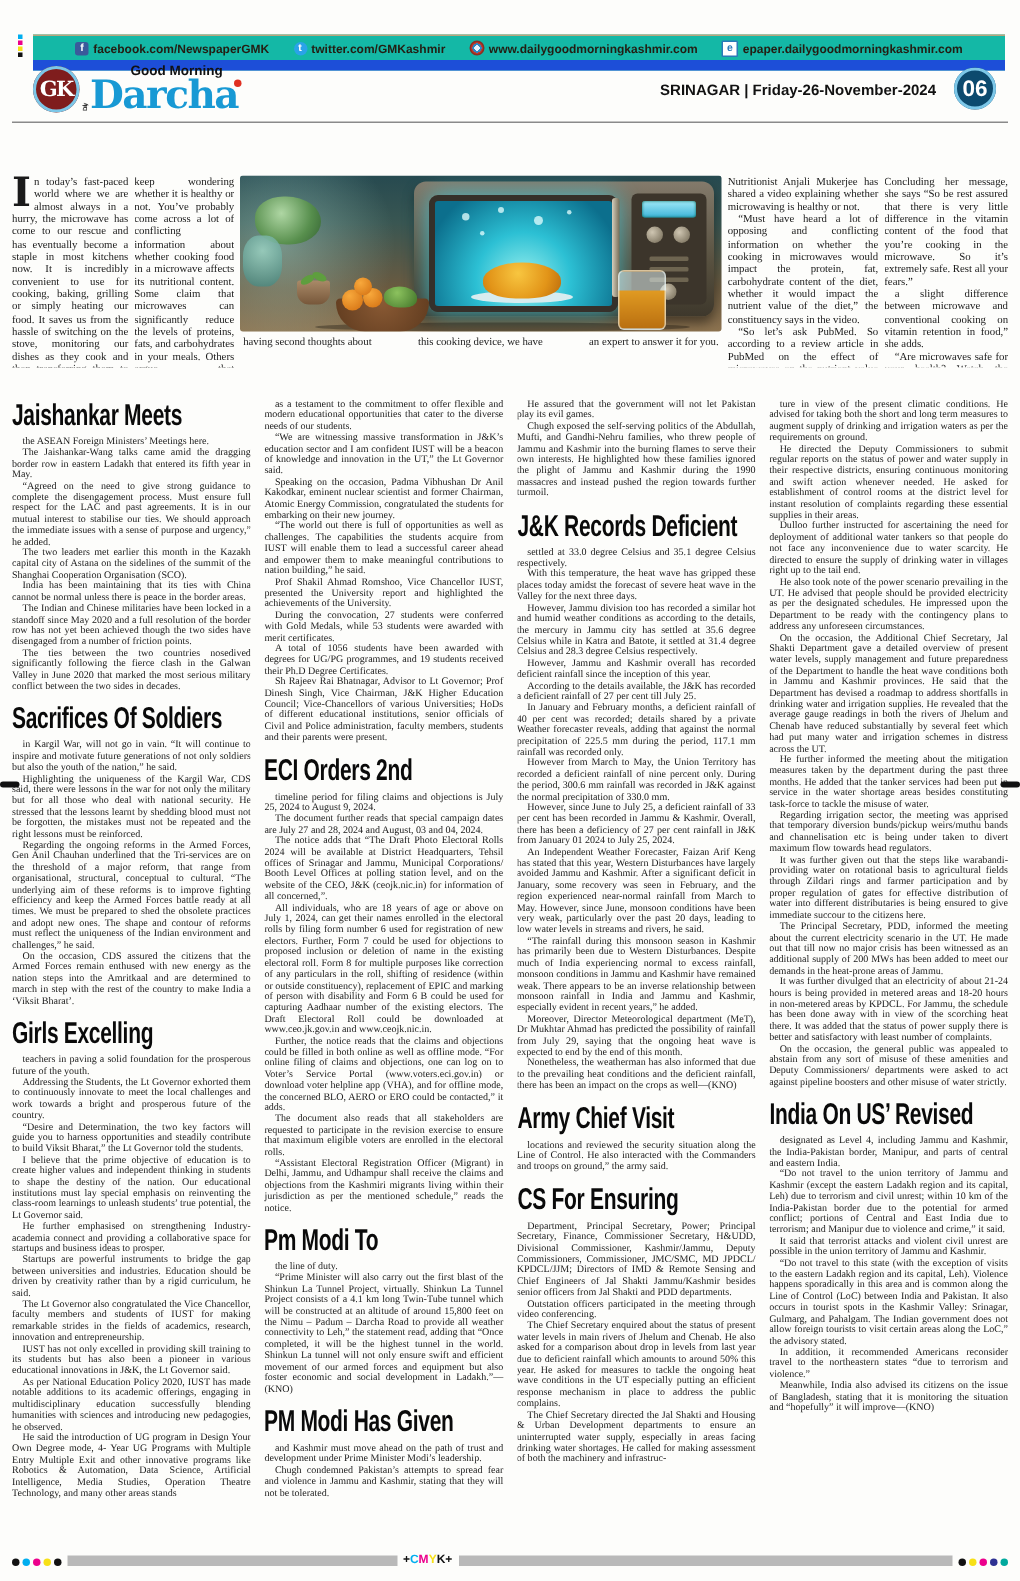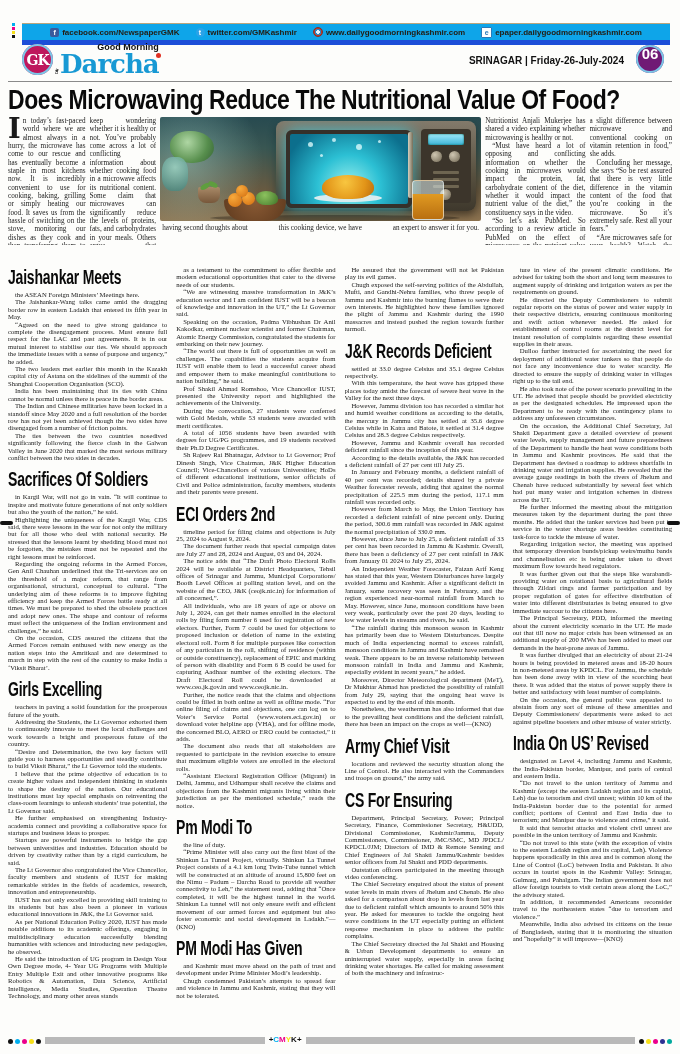--- a/index.html
+++ b/index.html
@@ -2,47 +2,47 @@
 <html><head>
 <meta charset="utf-8">
 <style>
   html,body{margin:0;padding:0;background:#e8e8e8;}
   #page{position:relative;width:680px;height:1054px;background:#fdfdfb;margin:0 auto;overflow:hidden;
         font-family:"Liberation Serif",serif;color:#1a1a1a;}
   
   .regstack{position:absolute;left:12px;top:23px;display:flex;flex-direction:column;gap:1px;}
   .regstack i{width:3px;height:3px;display:block;}
   
-  .socialbar{position:absolute;left:22px;top:23px;right:10px;height:16px;background:#0ea5e9;
-             border-top:1px solid #b9a57d;border-bottom:5px solid #1d4ed8;
+  .socialbar{position:absolute;left:22px;top:23px;right:10px;height:16px;background:#14b8a6;
+             border-top:1px solid #b9a57d;border-bottom:7px solid #1d4ed8;
              display:flex;align-items:center;justify-content:center;gap:16px;
              font:bold 8px "Liberation Sans",sans-serif;color:#241d12;}
   .slink{display:flex;align-items:center;gap:3px;}
   .sicon{width:9px;height:9px;border-radius:2px;display:flex;align-items:center;justify-content:center;
          font:bold 7px "Liberation Sans",sans-serif;color:#fff;flex:0 0 auto;}
   .fb{background:#3a5a9b;}
   .tw{background:#2aa3e8;border-radius:50%;}
   .gl{background:radial-gradient(circle,#eaf4fb 30%,#2e86c1 31%,#2e86c1 55%,#c0392b 56%);border-radius:50%;border:1px solid #8a2f23;width:8px;height:8px;}
   .ep{background:#fff;border:1px solid #2a7ab8;color:#2a7ab8;border-radius:1px;}
   
   .masthead{position:absolute;left:8px;right:8px;top:44px;height:34px;}
-  .gk-logo{position:absolute;left:14px;top:0;width:31px;height:31px;border-radius:50%;background:#be185d;
+  .gk-logo{position:absolute;left:14px;top:0;width:31px;height:31px;border-radius:50%;background:#7f1d1d;
            color:#fff;display:flex;align-items:center;justify-content:center;
            font:bold 14px "DejaVu Serif",serif;letter-spacing:-1px;box-shadow:inset 0 0 0 2px #7cc7e8;}
   .paper{position:absolute;left:52px;top:-2px;}
-  .tagline{font:600 9px "Liberation Sans",sans-serif;color:#111;margin-left:9px;text-align:right;}
+  .tagline{font:600 9px "Liberation Sans",sans-serif;color:#111;margin-left:27px;}
   .pname{position:relative;font:bold 26px "DejaVu Serif",serif;color:#1899d4;line-height:24px;letter-spacing:-1px;}
   .kdot{position:absolute;left:96px;top:1px;width:5px;height:5px;border-radius:50%;background:#e03022;}
   .daily{position:absolute;left:-1px;bottom:2px;font:bold 4px "Liberation Sans",sans-serif;color:#333;
          transform:rotate(-90deg);transform-origin:left bottom;}
   .section{position:absolute;left:0;right:0;top:6px;text-align:center;
            font:800 19px "Liberation Sans",sans-serif;letter-spacing:2px;color:#0d0d0d;}
   .dateline{position:absolute;right:48px;top:11px;font:bold 10px "Liberation Sans",sans-serif;color:#111;}
-  .pagenum{position:absolute;right:8px;top:1px;width:28px;height:28px;border-radius:50%;background:#701a75;
-           color:#fff;display:flex;justify-content:center;
+  .pagenum{position:absolute;right:8px;top:1px;width:28px;height:28px;border-radius:50%;background:#0c4a6e;
+           color:#fff;display:flex;align-items:center;justify-content:center;
            font:bold 15px "Liberation Sans",sans-serif;box-shadow:inset 0 0 0 2px #7cc7e8;}
   .mastrule{position:absolute;left:8px;right:8px;top:81px;height:1px;background:#8a8a8a;}
   
   .bighead-wrap{position:absolute;left:8px;right:8px;top:84px;height:30px;overflow:visible;}
   .bighead{display:inline-block;white-space:nowrap;font:900 28px "Liberation Sans",sans-serif;
            letter-spacing:-.5px;transform:scaleX(.82);transform-origin:0 50%;color:#0a0a0a;}
   
   .leadwrap{position:absolute;left:8px;right:8px;top:117px;height:128px;display:flex;gap:4px;overflow:hidden;}
   .lcol{font-size:7.2px;line-height:8.35px;text-align:justify;overflow:hidden;}
   .lcol p{margin:0;text-indent:7px;}
@@ -145,30 +145,27 @@
         <span>GK</span>
       </div>
     <div class="paper">
       <div class="tagline">Good Morning</div>
       <div class="pname">
         <span class="daily">Daily</span>
         <span>Darcha</span>
         <span class="kdot"></span>
       </div>
     </div>
-    <div class="dateline">SRINAGAR | Friday-26-July-2024</div>
+    <div class="dateline">SRINAGAR | Friday-26-November-2024</div>
     <div class="pagenum">
         <span>06</span>
       </div>
   </div>
   <div class="mastrule"></div>
 
-  <div class="bighead-wrap">
-    <span class="bighead">Does Microwaving Reduce The Nutritional Value Of Food?</span>
-  </div>
 
   <div class="leadwrap">
     <div class="lcol c1">
       <p><span class="dropcap">I</span><span>n today’s fast-paced world where we are almost always in a hurry, the microwave has come to our rescue and has eventually become a staple in most kitchens now. It is incredibly convenient to use for cooking, baking, grilling or simply heating our food. It saves us from the hassle of switching on the stove, monitoring our dishes as they cook and then transferring them to other pots before we can finally enjoy our meal. Instead, with just a few button presses, we can have a hot meal ready in minutes. However, while microwaving is undeniably easier, many of us also</span></p>
     </div>
     <div class="lcol c2">
         <p>keep wondering whether it is healthy or not. You’ve probably come across a lot of conflicting information about whether cooking food in a microwave affects its nutritional content. Some claim that microwaves can significantly reduce the levels of proteins, fats, and carbohydrates in your meals. Others argue that microwaving is a safe and efficient method that preserves the nutrients in food better than other cooking methods.</p>
       </div>
     <div class="cimg">
       <div class="photo">
@@ -212,22 +209,22 @@
           <span>this cooking device, we have</span>
           <span>an expert to answer it for you.</span>
         </div>
     </div>
     <div class="lcol c4">
         <p>Nutritionist Anjali Mukerjee has shared a video explaining whether microwaving is healthy or not.</p>
         <p>“Must have heard a lot of opposing and conflicting information on whether the cooking in microwaves would impact the protein, fat, carbohydrate content of the diet, whether it would impact the nutrient value of the diet,” the constituency says in the video.</p>
         <p>“So let’s ask PubMed. So according to a review article in PubMed on the effect of microwaves on the nutrient value of foods. I read the whole thing, and this is what they concluded. And I quote, that there is only</p>
       </div>
     <div class="lcol c5">
+        <p>Concluding her message, she says “So be rest assured that there is very little difference in the vitamin content of the food that you’re cooking in the microwave. So it’s extremely safe. Rest all your fears.”</p>
         <p>a slight difference between microwave and conventional cooking on vitamin retention in food,” she adds.</p>
-        <p>Concluding her message, she says “So be rest assured that there is very little difference in the vitamin content of the food that you’re cooking in the microwave. So it’s extremely safe. Rest all your fears.”</p>
         <p>“Are microwaves safe for your health? Watch the video to find out what the latest research from PubMed says,” read the caption of her post.</p>
       </div>
   </div>
 
 
   <div class="cols">
 
     <div class="fcol">
       <h2 class="shead first">Jaishankar Meets</h2>
       <div>

